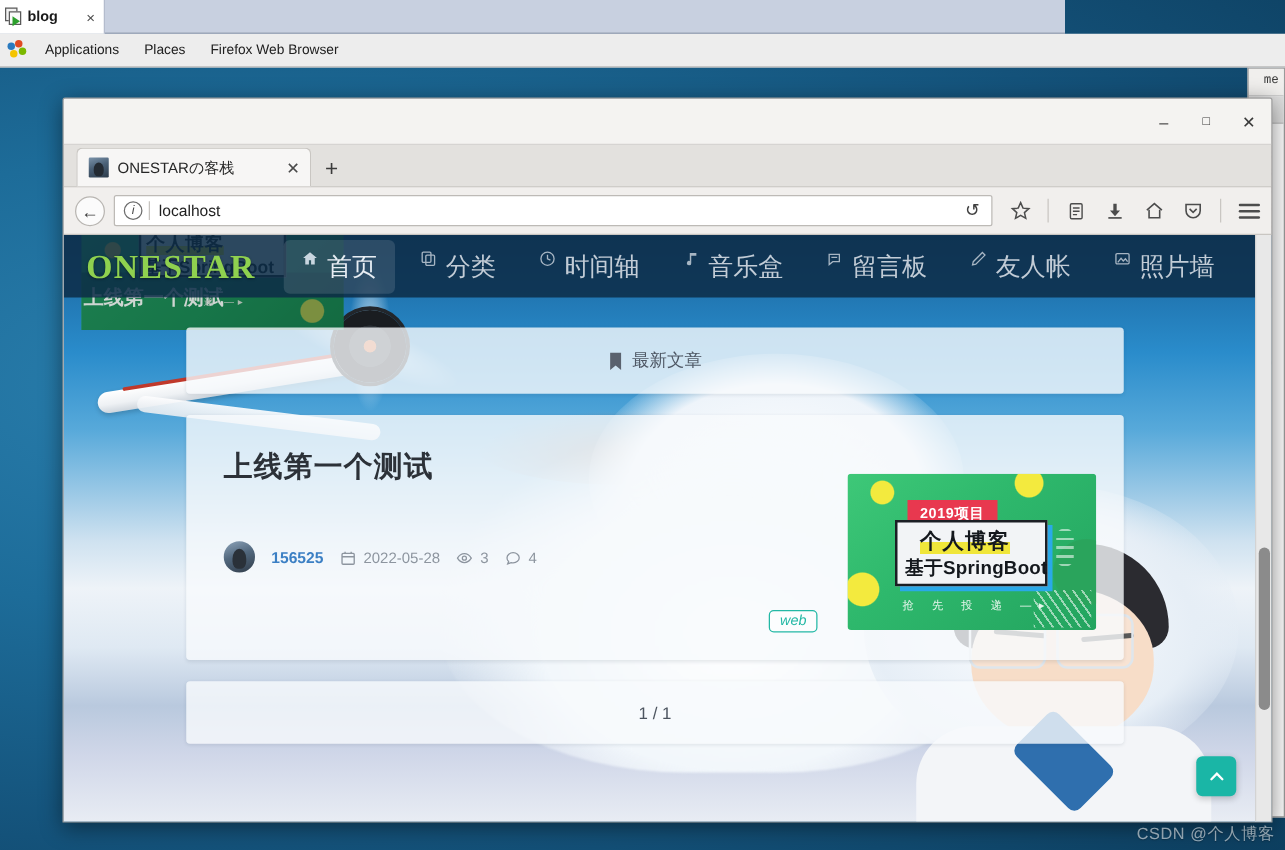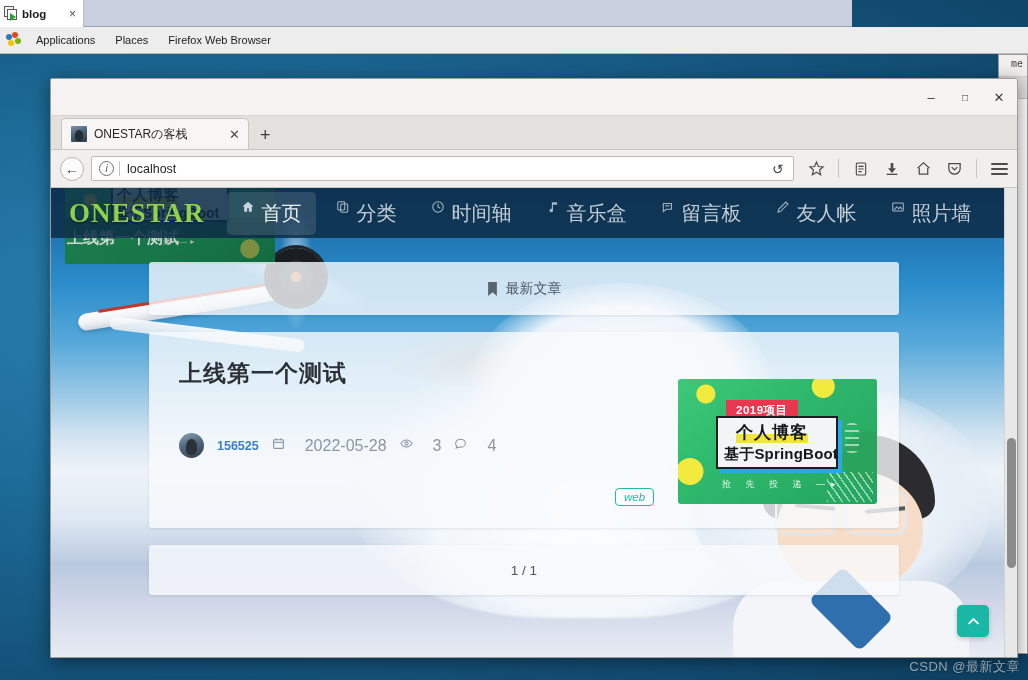--- a/index.html
+++ b/index.html
@@ -347,21 +347,21 @@
   .avatar {
     width: 25px; height: 25px; border-radius: 50%; flex: none;
     background: linear-gradient(160deg,#8ea4ba 0%,#52687e 45%,#303c49 100%);
     position: relative; overflow: hidden;
   }
   .avatar::after {
     content: ""; position: absolute; left: 7px; top: 6px; width: 11px; height: 16px;
     border-radius: 50% 50% 38% 38%; background: #2a3139;
   }
   .meta-user { font-size: 12.5px; color: #3b7fc4; font-weight: bold; }
-  .meta-item { display: flex; align-items: flex-start; gap: 20px; font-size: 16px; color: #8d959f; }
+  .meta-item { display: flex; align-items: flex-end; gap: 6px; font-size: 12px; color: #8d959f; }
   .meta-ico { width: 13px; height: 13px; flex: none; }
 
   .post-thumb {
     position: absolute; right: 22px; top: 22px; width: 199px; height: 125px;
     border-radius: 3px; overflow: hidden;
     background:
       radial-gradient(circle at 14% 12%, #f3ea3e 0 9px, rgba(243,234,62,0) 10px),
       radial-gradient(circle at 6%  74%, #f3ea3e 0 13px, rgba(243,234,62,0) 14px),
       radial-gradient(circle at 73% 6%,  #f3ea3e 0 11px, rgba(243,234,62,0) 12px),
       radial-gradient(circle at 96% 63%, #2aa45c 0 26px, rgba(42,164,92,0) 27px),
@@ -740,13 +740,13 @@
       <i></i>
       <i></i>
       <i></i>
       <i></i>
     </span>
   <span class="menu-item">Applications</span>
   <span class="menu-item">Places</span>
   <span class="menu-item">Firefox Web Browser</span>
 </div>
 
-<div class="watermark">CSDN @最新文章</div>
+<div class="watermark">CSDN @个人博客</div>
 
 </body></html>

